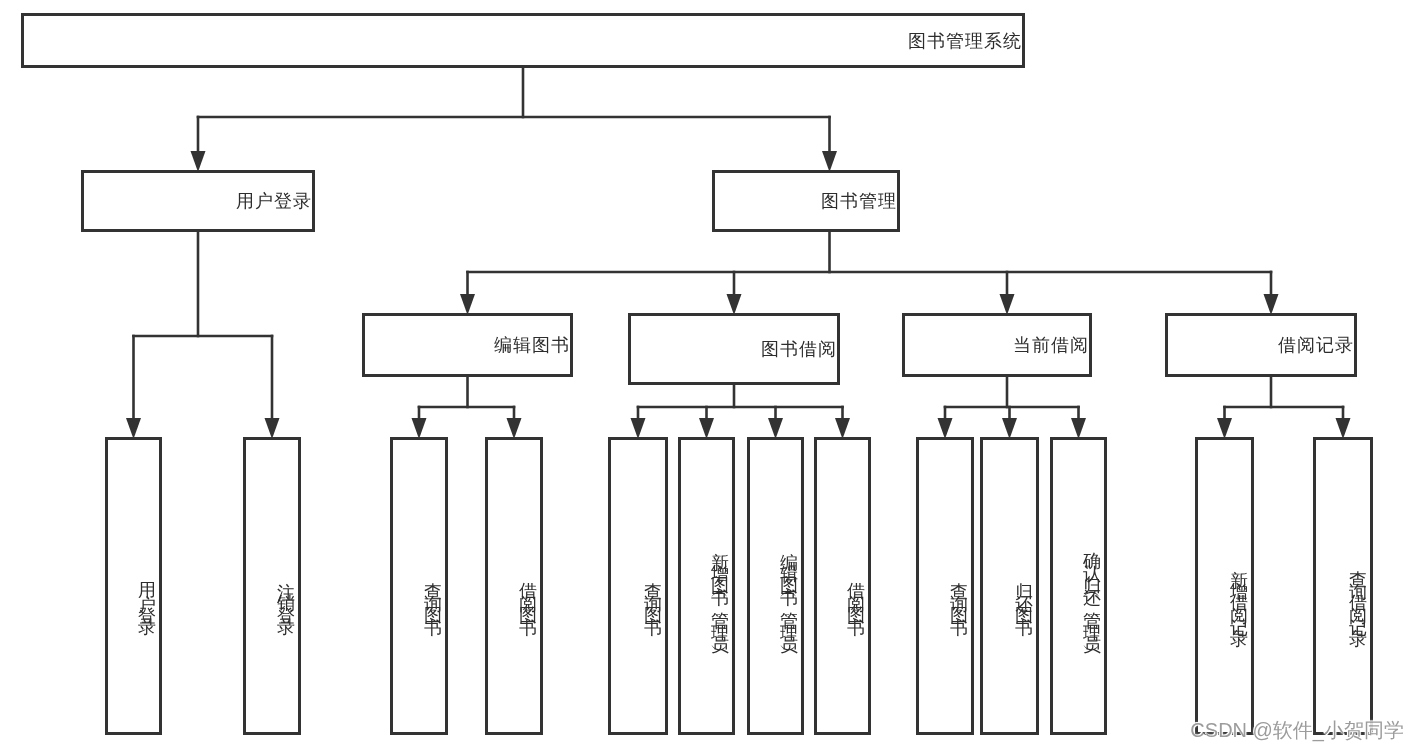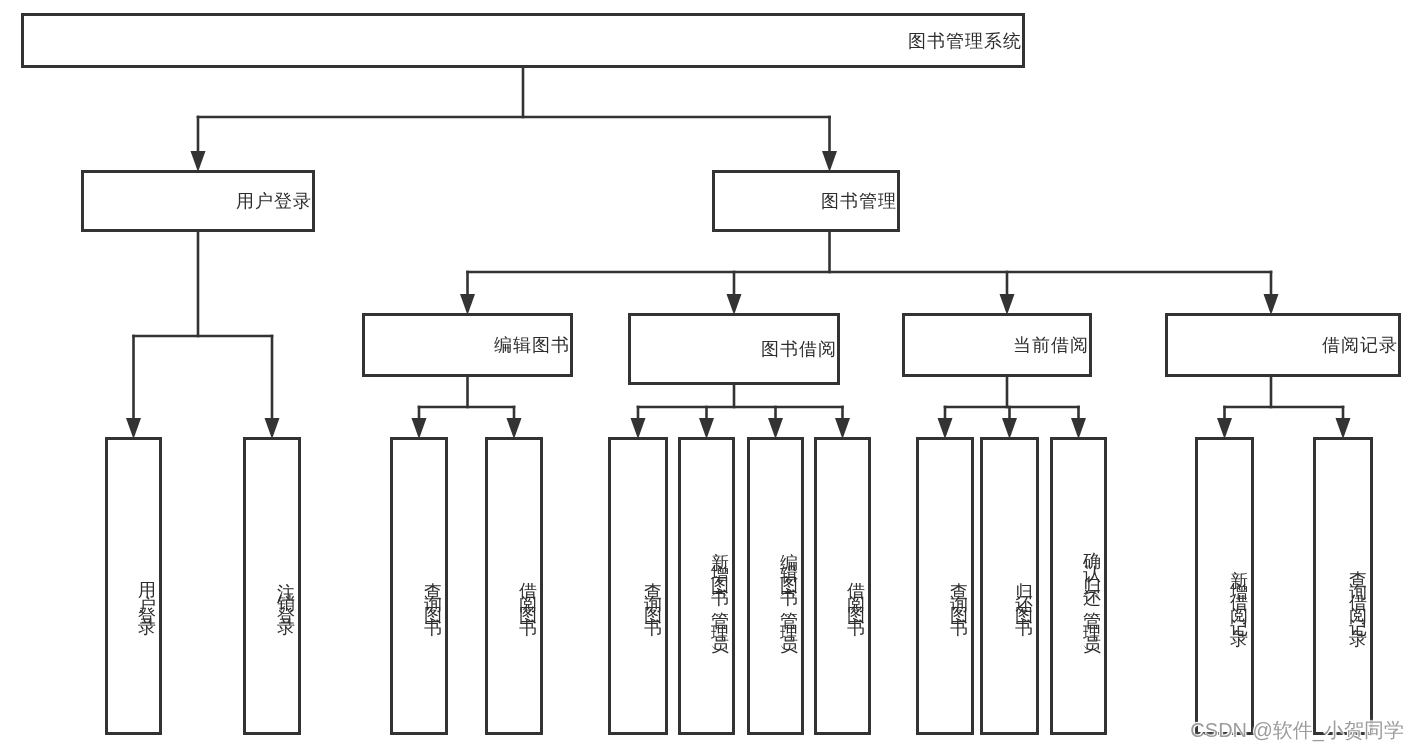--- a/index.html
+++ b/index.html
@@ -121,21 +121,21 @@
       </div>
       <div class="node horizontal" style="left: 362px; top: 313px; width: 211px; height: 64px;">
         <span class="node-label">编辑图书</span>
       </div>
       <div class="node horizontal" style="left: 628px; top: 313px; width: 212px; height: 72px;">
         <span class="node-label">图书借阅</span>
       </div>
       <div class="node horizontal" style="left: 902px; top: 313px; width: 190px; height: 64px;">
         <span class="node-label">当前借阅</span>
       </div>
-      <div class="node horizontal" style="left: 1165px; top: 313px; width: 236px; height: 64px;">
+      <div class="node horizontal" style="left: 1165px; top: 313px; width: 192px; height: 64px;">
         <span class="node-label">借阅记录</span>
       </div>
       <div class="node vertical" style="left: 105px; top: 437px; width: 57px; height: 298px;">
         <span class="node-label">用户登录</span>
       </div>
       <div class="node vertical" style="left: 243px; top: 437px; width: 58px; height: 298px;">
         <span class="node-label">注销登录</span>
       </div>
       <div class="node vertical" style="left: 390px; top: 437px; width: 58px; height: 298px;">
         <span class="node-label">查询图书</span>

